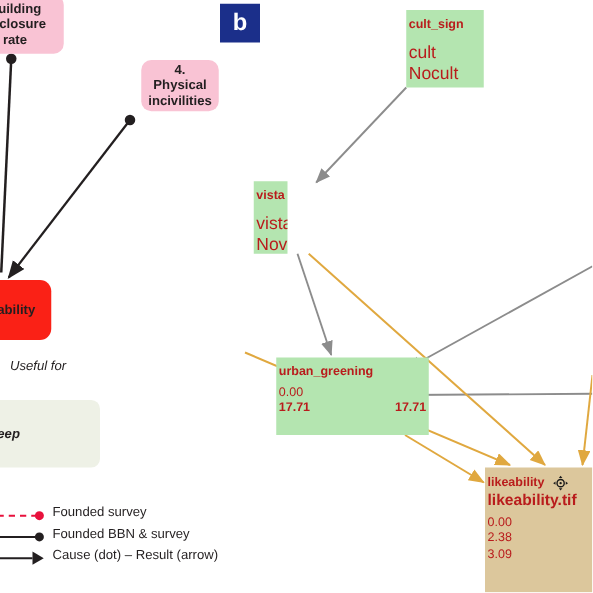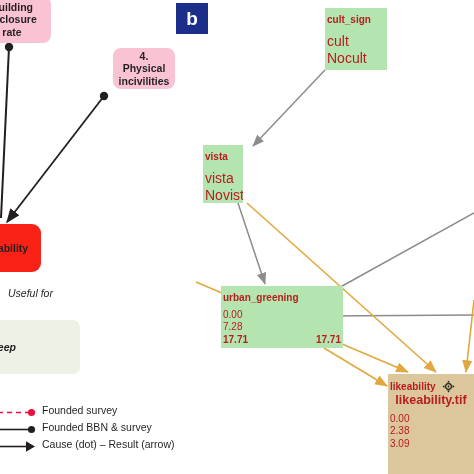--- a/index.html
+++ b/index.html
@@ -141,21 +141,20 @@
     font-size: 14px;
     line-height: 1.22;
     white-space: nowrap;
   }
   .bbn-bigtitle {
     font-weight: bold;
     font-size: 12.5px;
     line-height: 1.1;
     margin: 1px 0 5px 0;
     white-space: nowrap;
-    text-align: center;
   }
   .bbn-vals {
     font-size: 10px;
     line-height: 1.24;
     white-space: nowrap;
   }
   .bbn-vals .bold { font-weight: bold; }
   .vals-row {
     display: flex;
     justify-content: space-between;
@@ -274,33 +273,32 @@
   <div id="panel-b-label">b</div>
 
   <div class="bbn-node bbn-green" style="left:325px; top:8px; width:62px; height:62px;">
     <div class="bbn-title">cult_sign</div>
     <div class="bbn-states">
       <div>cult</div>
       <div>Nocult</div>
     </div>
   </div>
 
-  <div class="bbn-node bbn-green" style="left:203px; top:145px; width:40px; height:58px;">
+  <div class="bbn-node bbn-green" style="left:203px; top:145px; width:27px; height:58px;">
     <div class="bbn-title">vista</div>
     <div class="bbn-states">
       <div>vista</div>
       <div>Novista</div>
     </div>
   </div>
 
   <div class="bbn-node bbn-green" style="left:221px; top:286px; width:122px; height:62px;">
     <div class="bbn-title" style="margin-bottom:6px;">urban_greening</div>
     <div class="bbn-vals">
       <div>0.00</div>
-      <div>7.28</div>
       <div class="vals-row">
         <span class="bold">17.71</span>
         <span class="bold">17.71</span>
       </div>
     </div>
   </div>
 
   <div class="bbn-node bbn-tan" style="left:388px; top:374px; width:86px; height:100px;">
     <div class="title-row">
       <span class="bbn-title" style="margin-bottom:0;">likeability</span>

